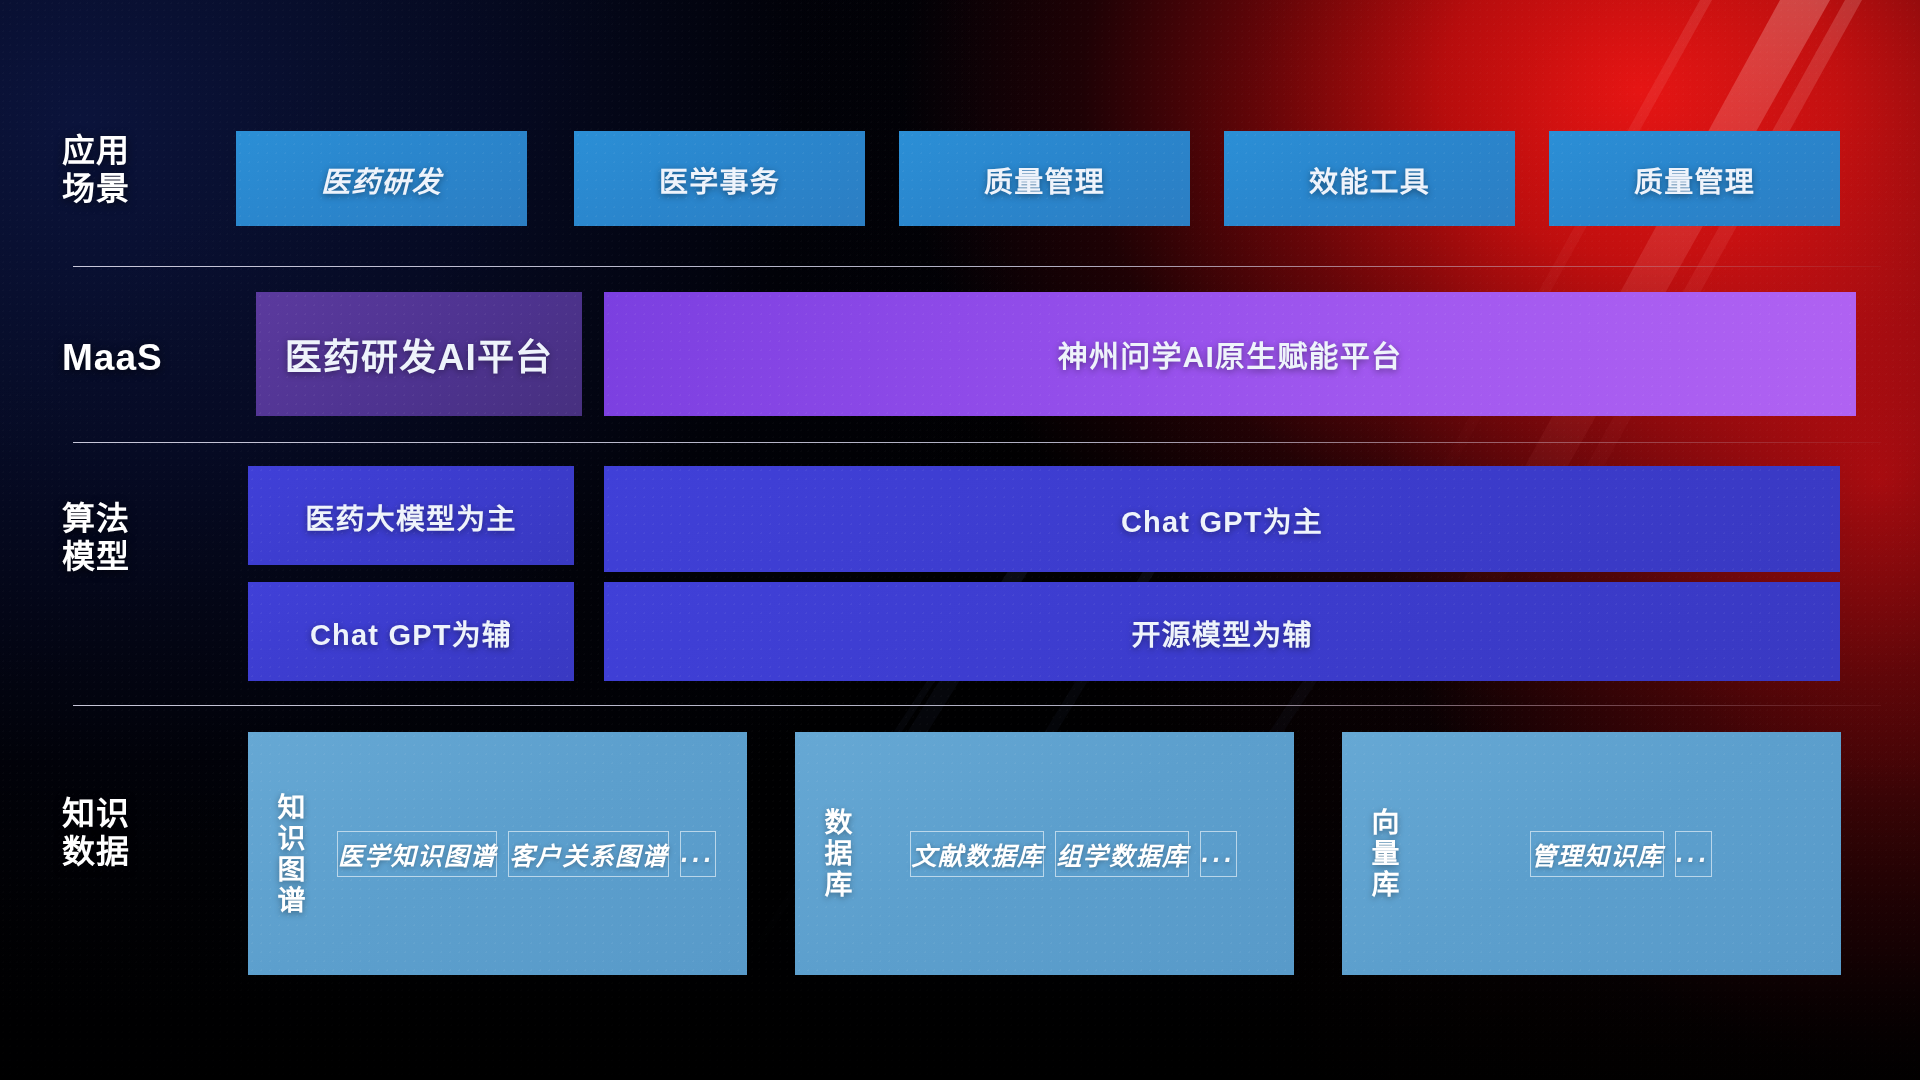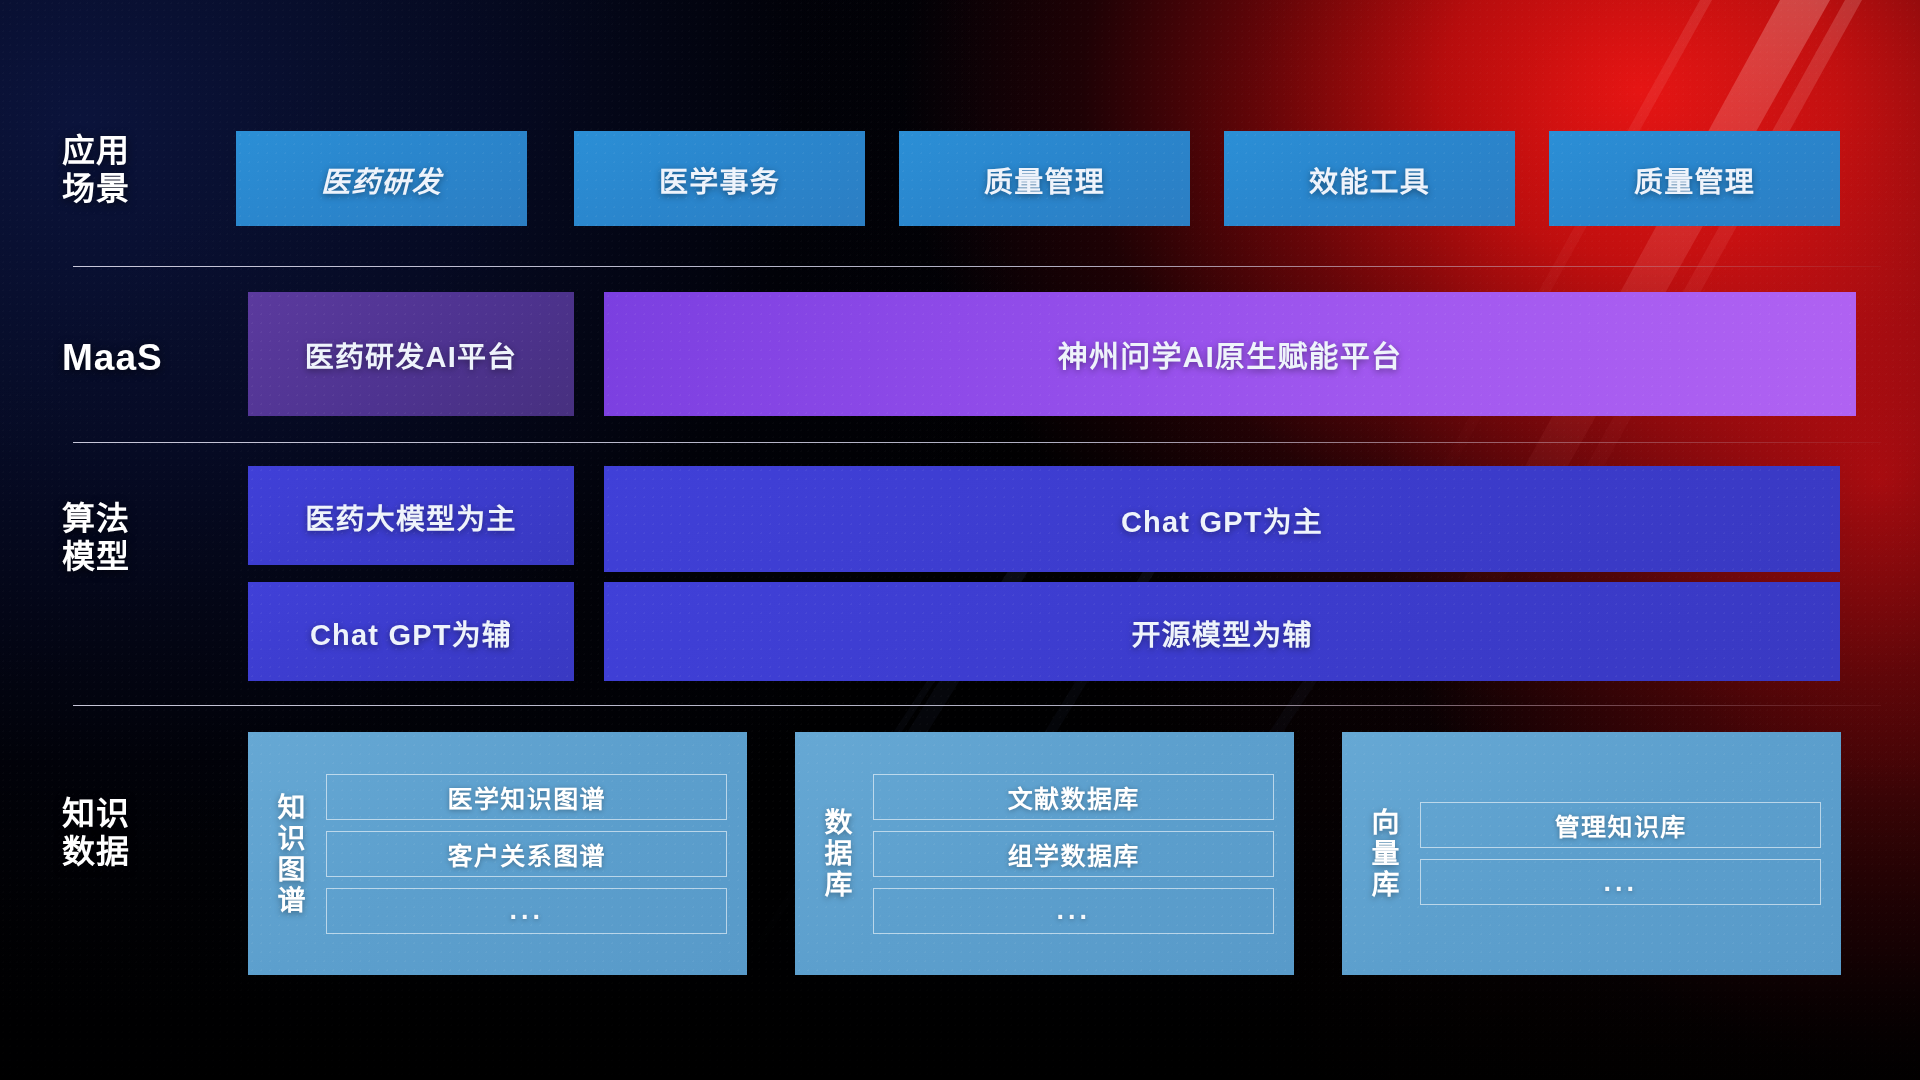--- a/index.html
+++ b/index.html
@@ -121,21 +121,22 @@
     background-size: 9px 9px;
     opacity: 0.45;
   }
 
   .app-cell {
     background: linear-gradient(155deg, #2b8fd6 0%, #2a86cd 45%, #2c7ec3 100%);
     font-size: 29px;
   }
   .maas-left {
     background: linear-gradient(140deg, #5b3a9e 0%, #4e3390 55%, #47307f 100%);
-    font-size: 29px;
+    font-size: 37px;
+    margin-left: 8px;
   }
   .maas-right {
     background: linear-gradient(100deg, #7b3fe0 0%, #8e4ae8 28%, #a158ef 62%, #b062f2 100%);
     font-size: 30px;
   }
   .algo-cell {
     background: linear-gradient(150deg, #4040d8 0%, #3c3ccd 50%, #3939c2 100%);
     font-size: 29px;
   }
 
@@ -169,23 +170,24 @@
     text-orientation: upright;
     letter-spacing: 3px;
     text-shadow: 0 2px 6px rgba(0,0,0,0.35);
     flex: 0 0 auto;
   }
   .kpanel-items {
     position: relative;
     z-index: 2;
     flex: 1 1 auto;
     display: flex;
-    flex-direction: column;
+    flex-direction: row;
     justify-content: center;
     gap: 11px;
+    font-style: italic;
   }
   .kitem {
     height: 46px;
     border: 1px solid rgba(255,255,255,0.58);
     display: flex;
     align-items: center;
     justify-content: center;
     color: #ffffff;
     font-weight: bold;
     font-size: 25px;

